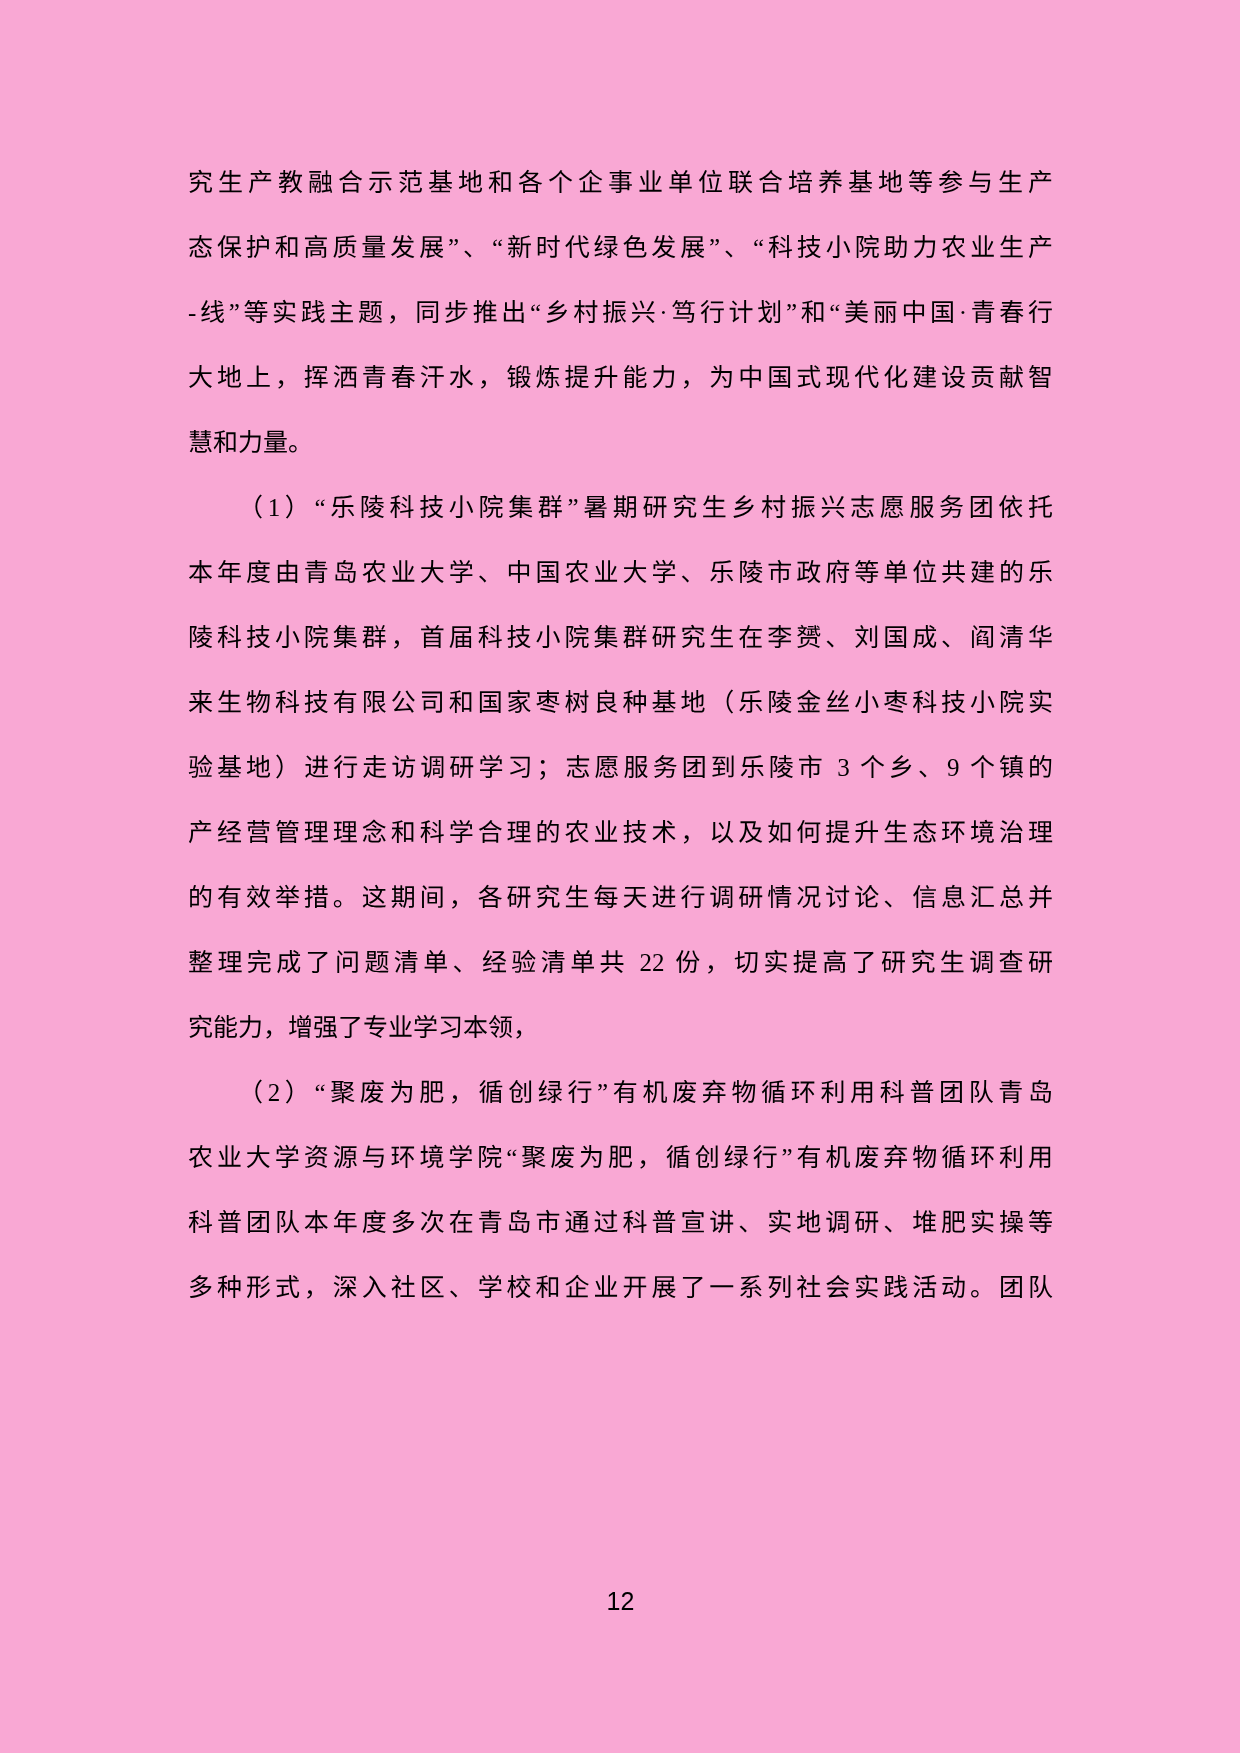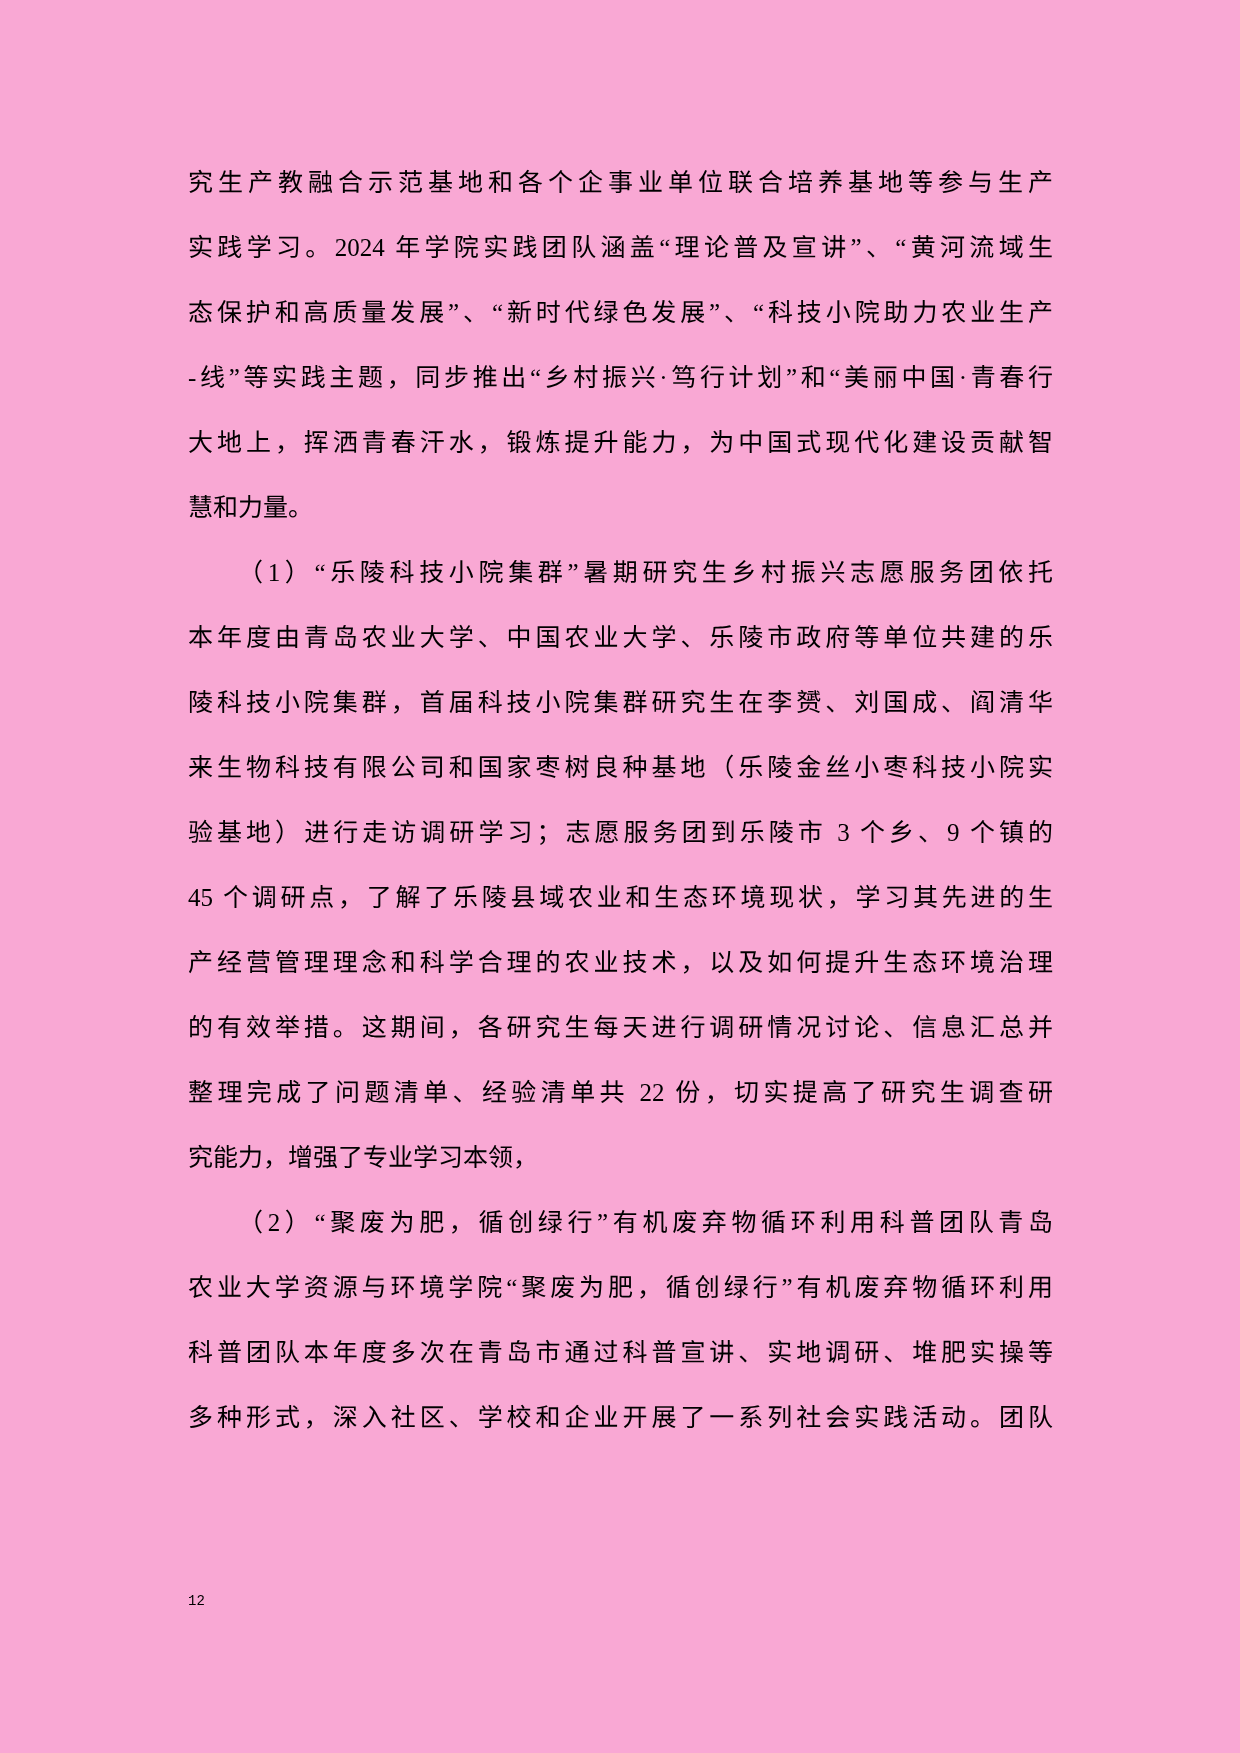--- a/index.html
+++ b/index.html
@@ -34,43 +34,42 @@
   }
   .line.indent {
     text-indent: 2em;
     font-family: Liberation Serif, serif;
   }
   .page-number {
     position: absolute;
     left: 188px;
     top: 1588px;
     width: 865px;
+    text-align: center;
     color: #000000;
-    font-family: Liberation Mono, monospace;
-    font-size: 14px;
+    font-family: Liberation Sans, sans-serif;
+    font-size: 25px;
     line-height: 26px;
   }
 </style>
 </head>
 <body>
 
 <div class="page">
   <div class="text-block">
     <div class="line">究生产教融合示范基地和各个企事业单位联合培养基地等参与生产</div>
-    <div class="line">实践学习。2024 年学院实践团队涵盖“理论普及宣讲”、“黄河流域生</div>
     <div class="line">态保护和高质量发展”、“新时代绿色发展”、“科技小院助力农业生产</div>
     <div class="line">-线”等实践主题，同步推出“乡村振兴·笃行计划”和“美丽中国·青春行</div>
     <div class="line">大地上，挥洒青春汗水，锻炼提升能力，为中国式现代化建设贡献智</div>
     <div class="line para-end">慧和力量。</div>
     <div class="line indent">（1）“乐陵科技小院集群”暑期研究生乡村振兴志愿服务团依托</div>
     <div class="line">本年度由青岛农业大学、中国农业大学、乐陵市政府等单位共建的乐</div>
     <div class="line">陵科技小院集群，首届科技小院集群研究生在李赟、刘国成、阎清华</div>
     <div class="line">来生物科技有限公司和国家枣树良种基地（乐陵金丝小枣科技小院实</div>
     <div class="line">验基地）进行走访调研学习；志愿服务团到乐陵市 3 个乡、9 个镇的</div>
-    <div class="line">45 个调研点，了解了乐陵县域农业和生态环境现状，学习其先进的生</div>
     <div class="line">产经营管理理念和科学合理的农业技术，以及如何提升生态环境治理</div>
     <div class="line">的有效举措。这期间，各研究生每天进行调研情况讨论、信息汇总并</div>
     <div class="line">整理完成了问题清单、经验清单共 22 份，切实提高了研究生调查研</div>
     <div class="line para-end">究能力，增强了专业学习本领，</div>
     <div class="line indent">（2）“聚废为肥，循创绿行”有机废弃物循环利用科普团队青岛</div>
     <div class="line">农业大学资源与环境学院“聚废为肥，循创绿行”有机废弃物循环利用</div>
     <div class="line">科普团队本年度多次在青岛市通过科普宣讲、实地调研、堆肥实操等</div>
     <div class="line">多种形式，深入社区、学校和企业开展了一系列社会实践活动。团队</div>
   </div>
   <div class="page-number">12</div>

